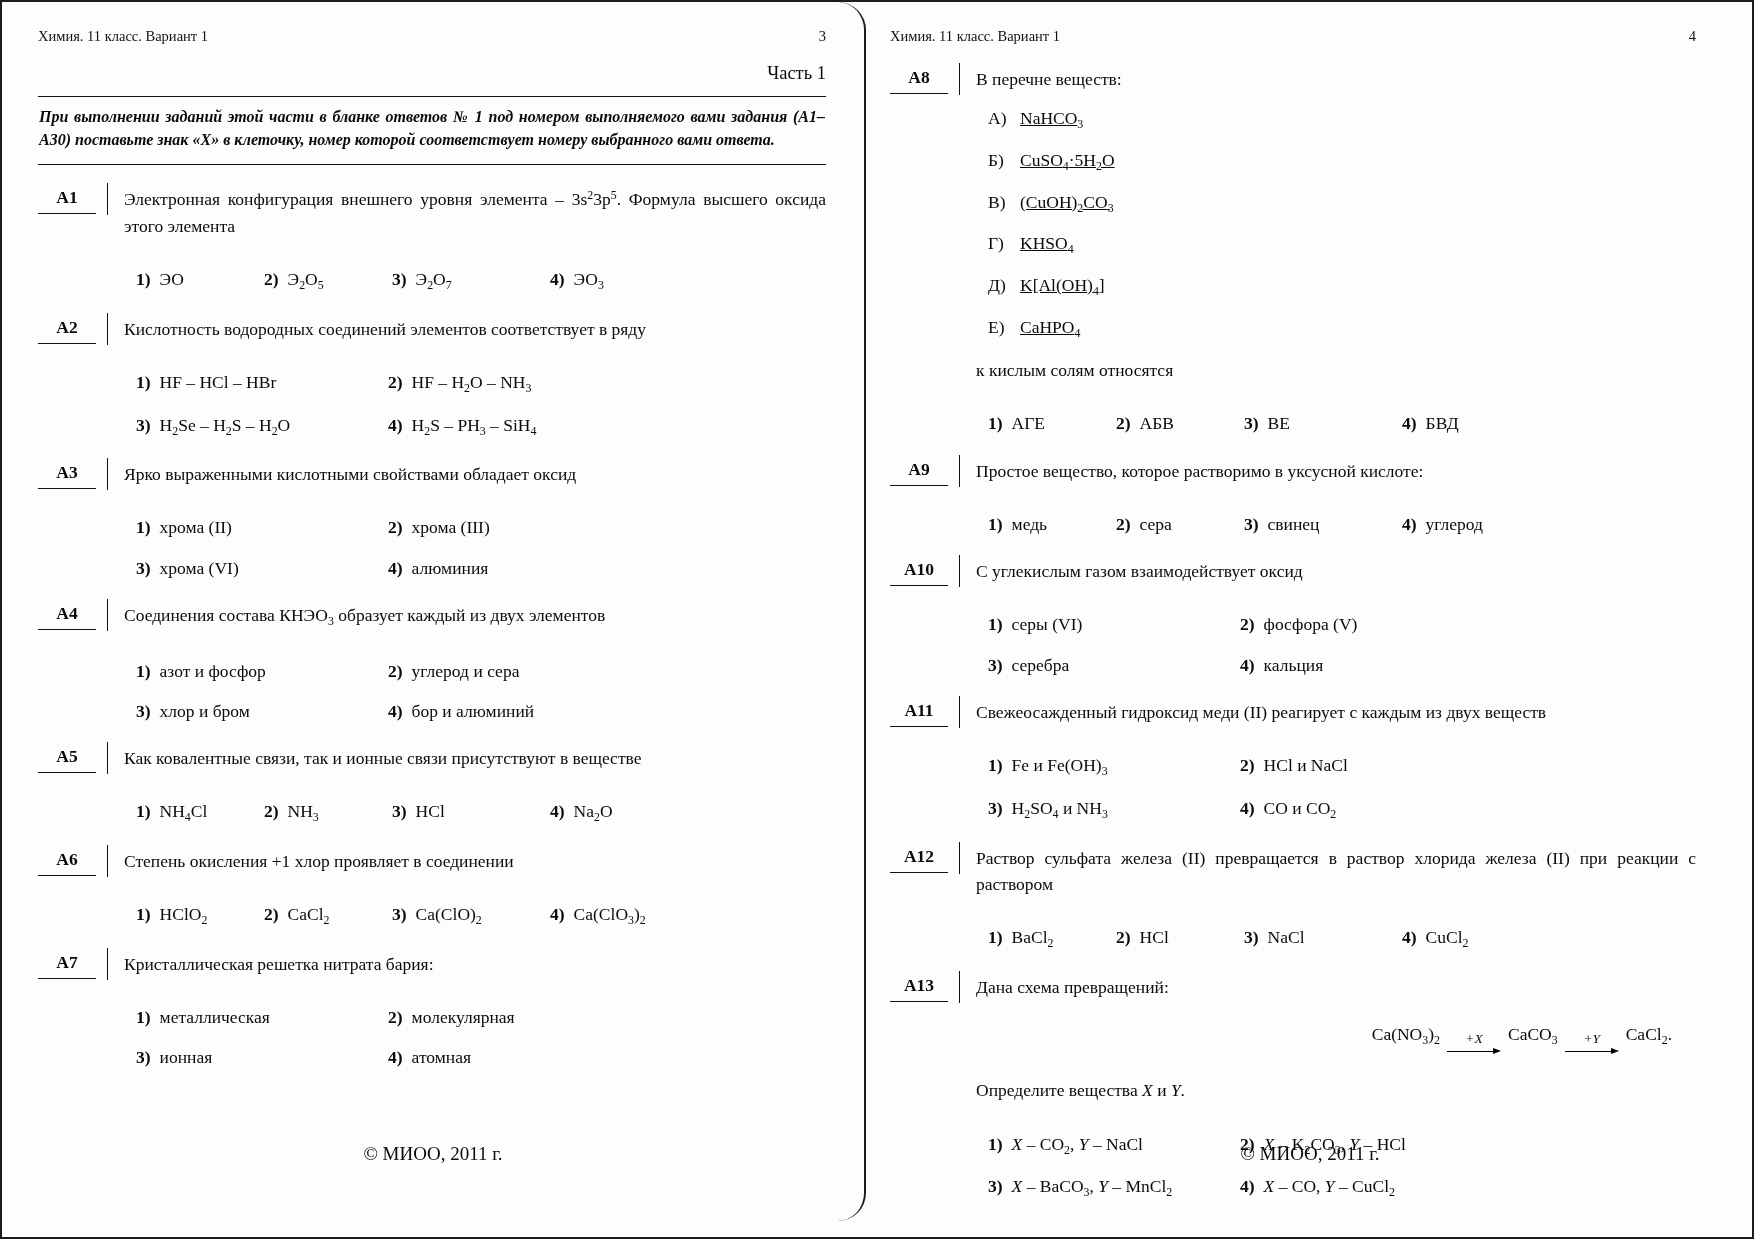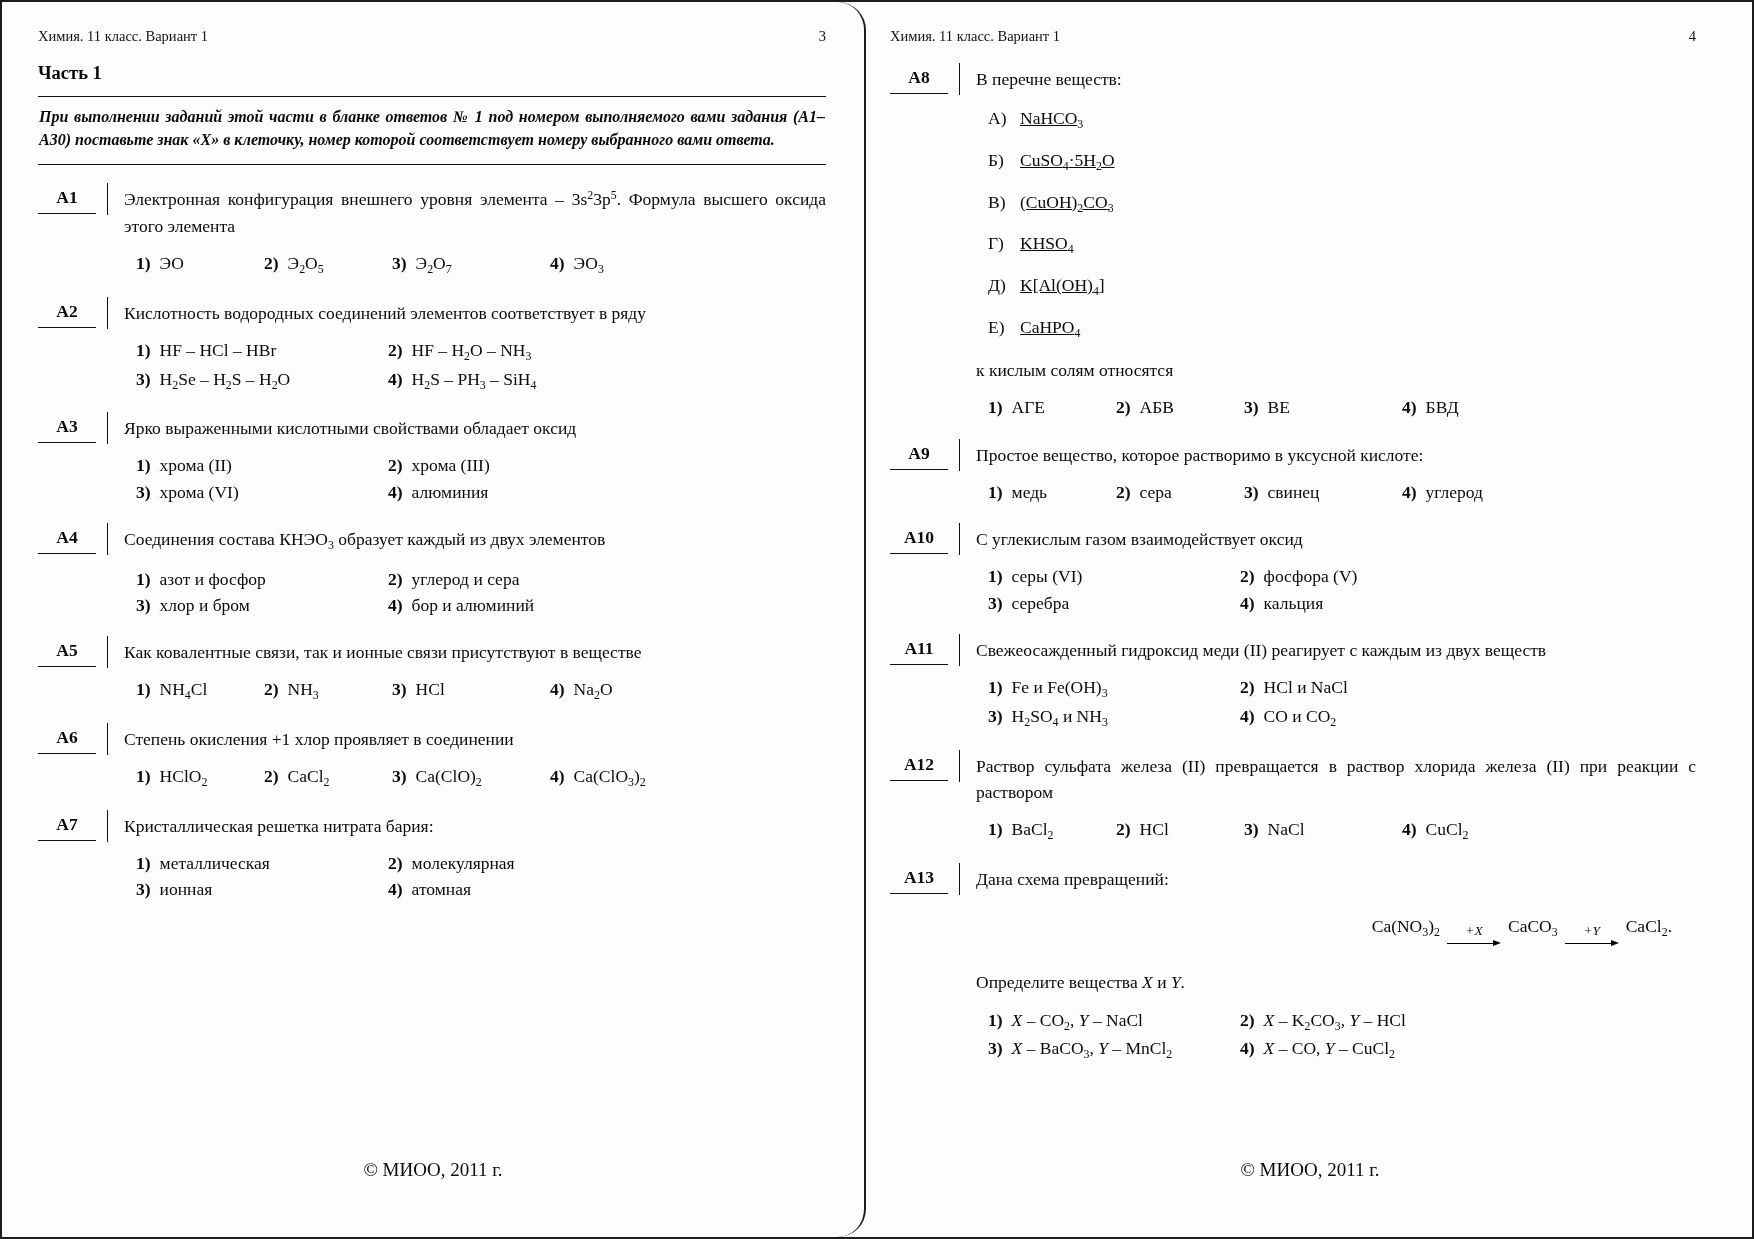--- a/index.html
+++ b/index.html
@@ -1,47 +1,47 @@
 <!DOCTYPE html>
 <html><head>
 <meta charset="utf-8">
 <style>
   html,body { margin:0; padding:0; background:#fff; }
   .sheet {
     position:relative; width:1754px; height:1239px; box-sizing:border-box;
     border:2px solid #1c1c1c; background:#fdfdfd;
     font-family:"Liberation Serif","DejaVu Serif",serif; color:#0a0a0a;
   }
-  .page { position:absolute; top:0; bottom:0; box-sizing:border-box; font-size:17.5px;border-radius:28px; }
+  .page { position:absolute; top:0; bottom:16px; box-sizing:border-box; font-size:17.5px;border-radius:28px; }
   .page-left  { left:0; width:864px; border-right:2px solid #1c1c1c; padding:26px 38px 0 36px; }
   .page-right { left:866px; right:0; padding:26px 56px 0 22px; }
 
   .phead { display:flex; justify-content:space-between; font-size:14.5px; color:#111; }
-  .part-title { text-align:left; font-weight:bold; font-size:18.5px; margin:18px 0 12px; }
+  .part-title { text-align:right; font-weight:normal; font-size:18.5px; margin:18px 0 12px; }
   .intro {
     border-top:1.8px solid #111; border-bottom:1.8px solid #111;
     padding:9px 1px 13px; font-weight:bold; font-style:italic; font-size:16px;
     text-align:justify; line-height:1.42;
   }
 
   .q { display:flex; margin-top:21px; }
   .qlabel {
     flex:0 0 58px; align-self:flex-start; text-align:center; font-weight:bold;
     border-bottom:1.7px solid #111; padding:1px 0 5px; position:relative;
   }
   .qlabel::after {
     content:""; position:absolute; right:-12px; bottom:-2px; height:32px;
     border-right:1.7px solid #111;
   }
   .qbody { flex:1; padding-left:28px; min-width:0; }
   .qtext { text-align:justify; line-height:1.5; }
   .qsub  { margin-top:15px; line-height:1.5; }
   .qprompt { margin-top:22px; line-height:1.5; }
 
-  .opts { display:grid; margin-top:11px; padding-left:12px; row-gap:0; line-height:1.5; }
+  .opts { display:grid; margin-top:27px; padding-left:12px; row-gap:14px; line-height:1.5; }
   .cols4 { grid-template-columns:128px 128px 158px 1fr; }
   .cols2 { grid-template-columns:252px 1fr; }
   .opt { white-space:nowrap; }
   .onum { font-weight:bold; padding-right:9px; }
 
   .letters { padding-left:12px; }
   .lrow { margin-top:13px; line-height:1.5;text-decoration:underline; }
   .lnum { display:inline-block; min-width:32px; }
 
   .scheme { text-align:right; margin:20px 24px 2px 0; line-height:1.6; }

